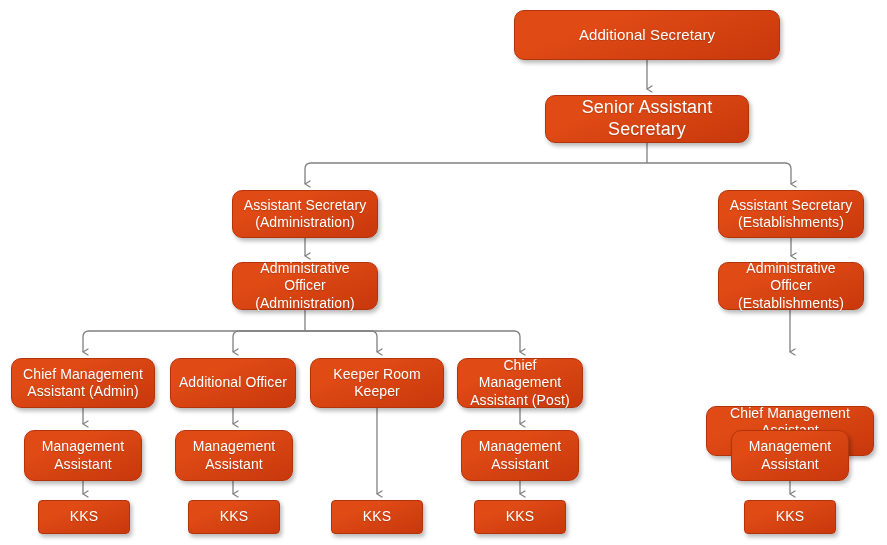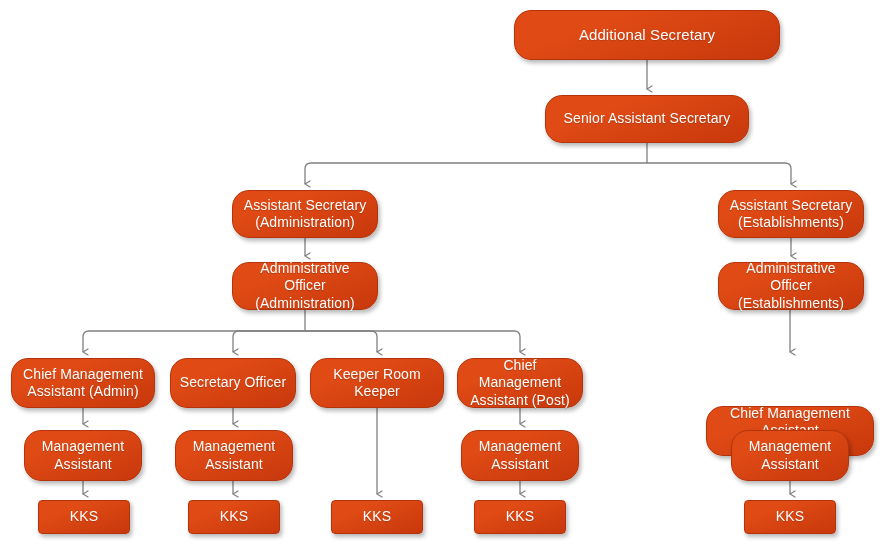--- a/index.html
+++ b/index.html
@@ -28,37 +28,37 @@
   .node {
     position: absolute;
     box-sizing: border-box;
     display: flex;
     align-items: center;
     justify-content: center;
     text-align: center;
     color: #ffffff;
     background: linear-gradient(160deg, #e04a15 0%, #df4a15 30%, #c8380c 100%);
     border: 1px solid #b3330b;
-    border-radius: 17px;
+    border-radius: 10px;
     box-shadow: 2px 3px 4px rgba(0,0,0,0.28);
     line-height: 1.22;
     letter-spacing: 0.1px;
     padding: 2px 6px;
     text-shadow: 0 1px 1px rgba(0,0,0,0.18);
   }
   .node.pill {
     border-radius: 4px;
   }
   .node .node-label {
     display: block;
     width: 100%;
     white-space: pre-line;
   }
   .size-lg { font-size: 15px; }
-  .size-md { font-size: 14px; }
+  .size-md { font-size: 18px; }
   .size-sm { font-size: 14px; }
 </style>
 </head>
 <body>
 
 <div id="chart-root">
 
   <svg id="connector-layer" width="887" height="545" viewBox="0 0 887 545" xmlns="http://www.w3.org/2000/svg">
     <defs>
       <marker id="arrowhead" markerWidth="8" markerHeight="8" refX="4" refY="6" orient="auto" markerUnits="userSpaceOnUse">
@@ -127,21 +127,21 @@
     <span class="node-label">Administrative Officer
 (Establishments)</span>
   </div>
 
   <div class="node size-sm" style="left: 11px; top: 358px; width: 144px; height: 50px;">
     <span class="node-label">Chief Management
 Assistant (Admin)</span>
   </div>
 
   <div class="node size-sm" style="left: 170px; top: 358px; width: 126px; height: 50px;">
-    <span class="node-label">Secretary Officer</span>
+    <span class="node-label">Additional Officer</span>
   </div>
 
   <div class="node size-sm" style="left: 310px; top: 358px; width: 134px; height: 50px;">
     <span class="node-label">Keeper Room Keeper</span>
   </div>
 
   <div class="node size-sm" style="left: 457px; top: 358px; width: 126px; height: 50px;">
     <span class="node-label">Chief Management
 Assistant (Post)</span>
   </div>

